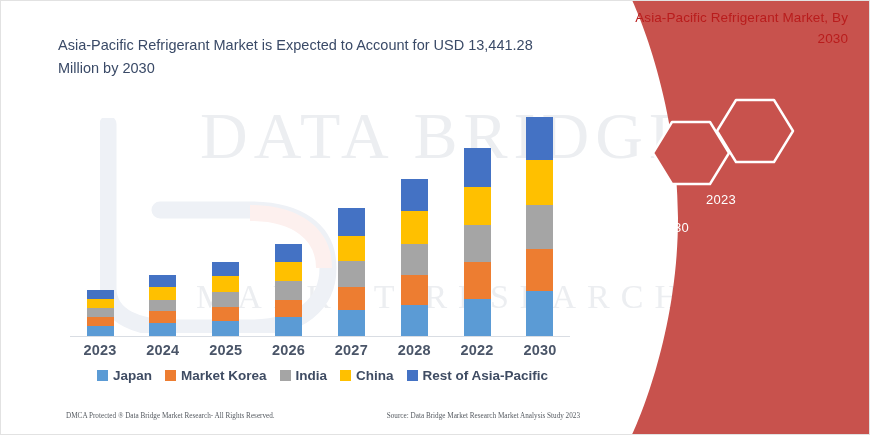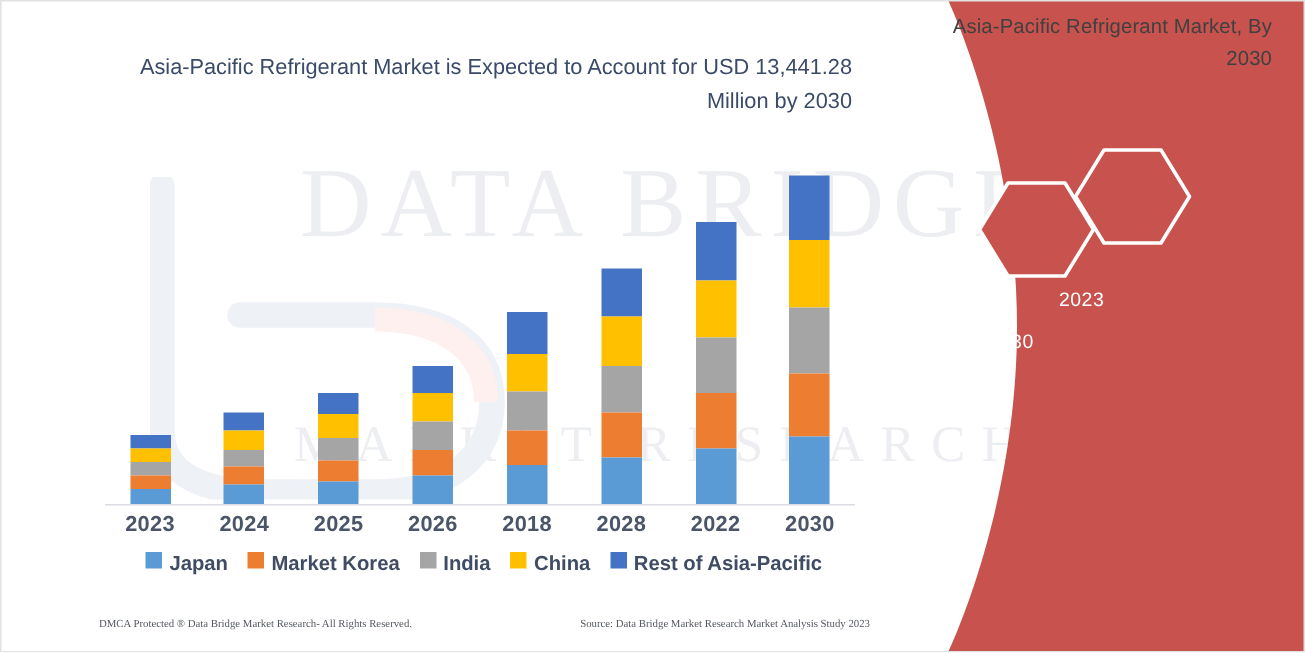--- a/index.html
+++ b/index.html
@@ -31,21 +31,21 @@
     width: 310px; height: 435px;
     overflow: hidden;
     z-index: 10;
   }
   .red-panel svg { display: block; }
   .red-title {
     position: absolute;
     top: 8px; right: 22px;
     width: 230px;
     text-align: right;
-    color: #404040;
+    color: #b91c1c;
     font-size: 13.5px;
     line-height: 1.55;
     letter-spacing: .1px;
     z-index: 14;
   }
   .brand-name {
     position: absolute;
     top: 193px; left: 62px;
     width: 248px;
     text-align: center;
@@ -92,21 +92,21 @@
     position: absolute;
     left: 100px; top: 118px;
     z-index: 1;
   }
 
   
   .chart-head {
     position: absolute;
     top: 34px; left: 58px;
     width: 510px;
-    text-align: right;
+    text-align: left;
     color: #3a4a67;
     font-size: 14.5px;
     line-height: 1.6;
     z-index: 20;
   }
 
   .plot {
     position: absolute;
     left: 70px; top: 100px;
     width: 500px; height: 237px;
@@ -163,21 +163,21 @@
   .legend {
     position: absolute;
     left: 70px; top: 368px;
     width: 505px;
     display: flex;
     align-items: center;
     justify-content: center;
     gap: 13px;
     z-index: 20;
   }
-  .leg-item { display: flex; gap: 5px; }
+  .leg-item { display: flex; align-items: center; gap: 5px; }
   .leg-swatch { width: 11px; height: 11px; flex: none; }
   .leg-label {
     color: #3f4c63;
     font-size: 13.5px;
     font-weight: bold;
     white-space: nowrap;
   }
 
   
   .footer {
@@ -290,21 +290,21 @@
           </div>
         </div>
       </div>
   </div>
 
   <div class="xaxis" id="xaxis">
       <div class="xtick">2023</div>
       <div class="xtick">2024</div>
       <div class="xtick">2025</div>
       <div class="xtick">2026</div>
-      <div class="xtick">2018</div>
+      <div class="xtick">2027</div>
       <div class="xtick">2028</div>
       <div class="xtick">2022</div>
       <div class="xtick">2030</div>
     </div>
 
   <div class="legend" id="legend">
       <div class="leg-item">
         <span class="leg-swatch" style="background: rgb(91, 155, 213);"></span>
         <span class="leg-label">Japan</span>
       </div>

